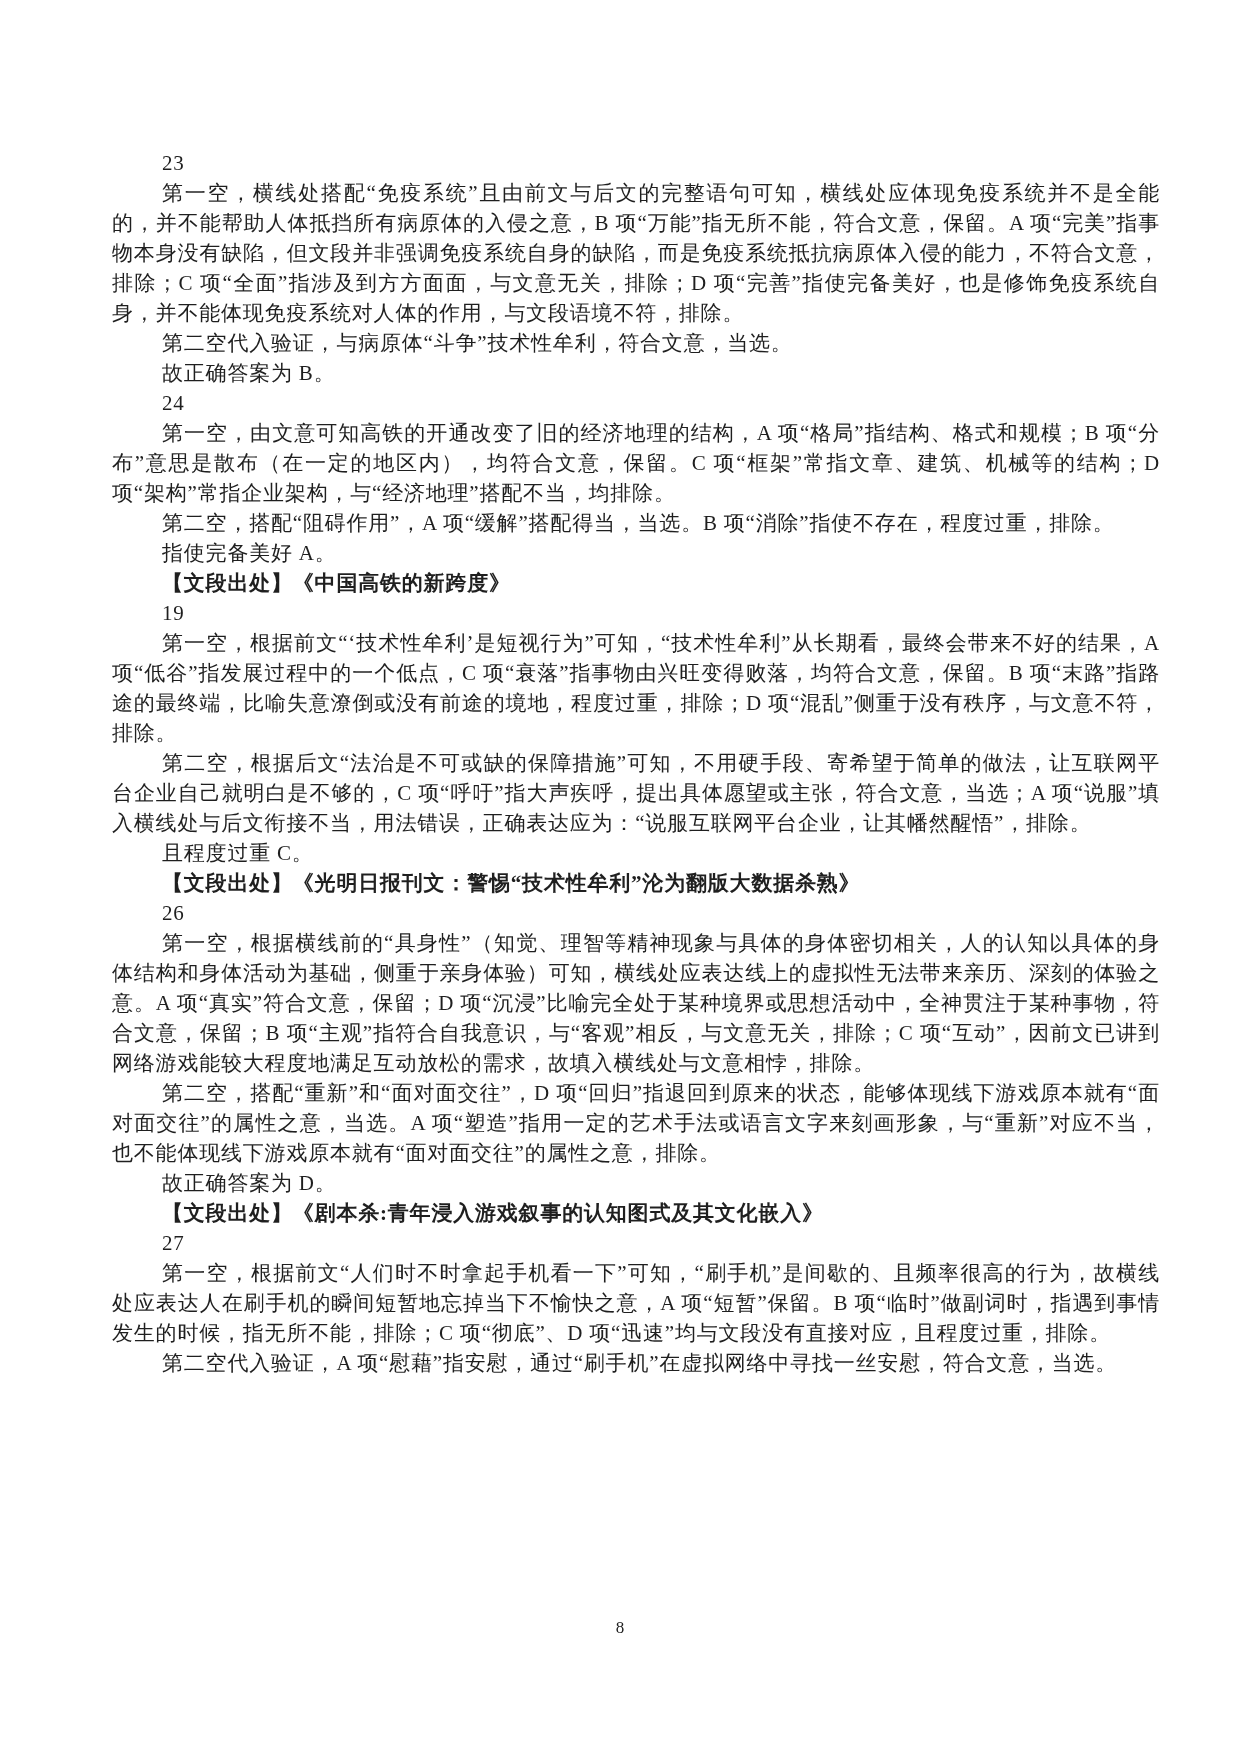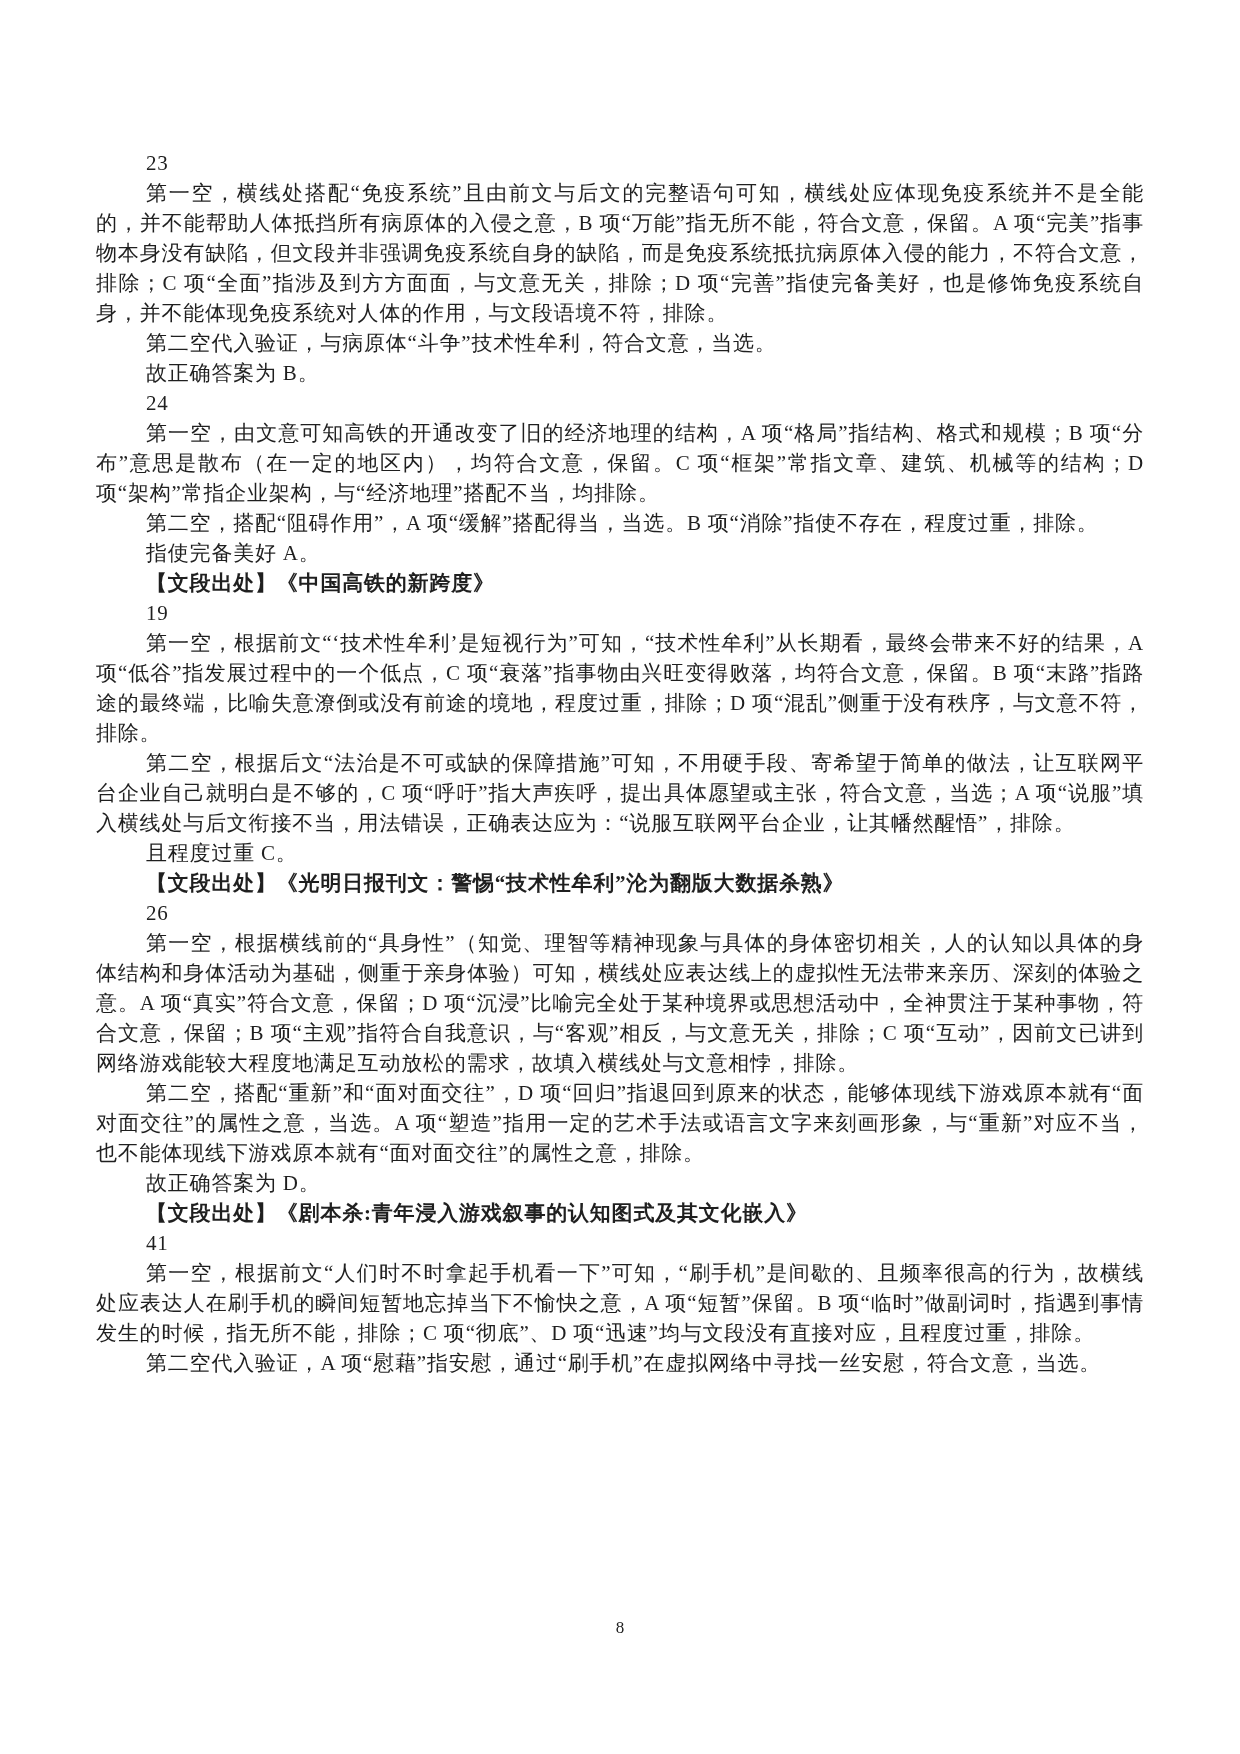--- a/index.html
+++ b/index.html
@@ -10,21 +10,21 @@
     width: 1240px;
     height: 1754px;
     background: #ffffff;
     position: relative;
     overflow: hidden;
     font-family: "Liberation Serif", "DejaVu Serif", serif;
     color: #1f1f1f;
   }
   .content {
     position: absolute;
-    left: 96px;
+    left: 112px;
     top: 148px;
     width: 1048px;
     font-size: 21px;
     line-height: 30px;
     letter-spacing: 0.8px;
     text-align: justify;
   }
   .content p {
     margin: 0;
     padding: 0;
@@ -77,20 +77,20 @@
 
   <section>
     <p class="question-number">26</p>
     <p>第一空，根据横线前的“具身性”（知觉、理智等精神现象与具体的身体密切相关，人的认知以具体的身体结构和身体活动为基础，侧重于亲身体验）可知，横线处应表达线上的虚拟性无法带来亲历、深刻的体验之意。A 项“真实”符合文意，保留；D 项“沉浸”比喻完全处于某种境界或思想活动中，全神贯注于某种事物，符合文意，保留；B 项“主观”指符合自我意识，与“客观”相反，与文意无关，排除；C 项“互动”，因前文已讲到网络游戏能较大程度地满足互动放松的需求，故填入横线处与文意相悖，排除。</p>
     <p>第二空，搭配“重新”和“面对面交往”，D 项“回归”指退回到原来的状态，能够体现线下游戏原本就有“面对面交往”的属性之意，当选。A 项“塑造”指用一定的艺术手法或语言文字来刻画形象，与“重新”对应不当，也不能体现线下游戏原本就有“面对面交往”的属性之意，排除。</p>
     <p class="answer-line">故正确答案为 D。</p>
     <p class="source-line">【文段出处】《剧本杀:青年浸入游戏叙事的认知图式及其文化嵌入》</p>
   </section>
 
   <section>
-    <p class="question-number">41</p>
+    <p class="question-number">27</p>
     <p>第一空，根据前文“人们时不时拿起手机看一下”可知，“刷手机”是间歇的、且频率很高的行为，故横线处应表达人在刷手机的瞬间短暂地忘掉当下不愉快之意，A 项“短暂”保留。B 项“临时”做副词时，指遇到事情发生的时候，指无所不能，排除；C 项“彻底”、D 项“迅速”均与文段没有直接对应，且程度过重，排除。</p>
     <p>第二空代入验证，A 项“慰藉”指安慰，通过“刷手机”在虚拟网络中寻找一丝安慰，符合文意，当选。</p>
   </section>
 
 </div>
 
 <div class="page-number">8</div>
 
 </body></html>

